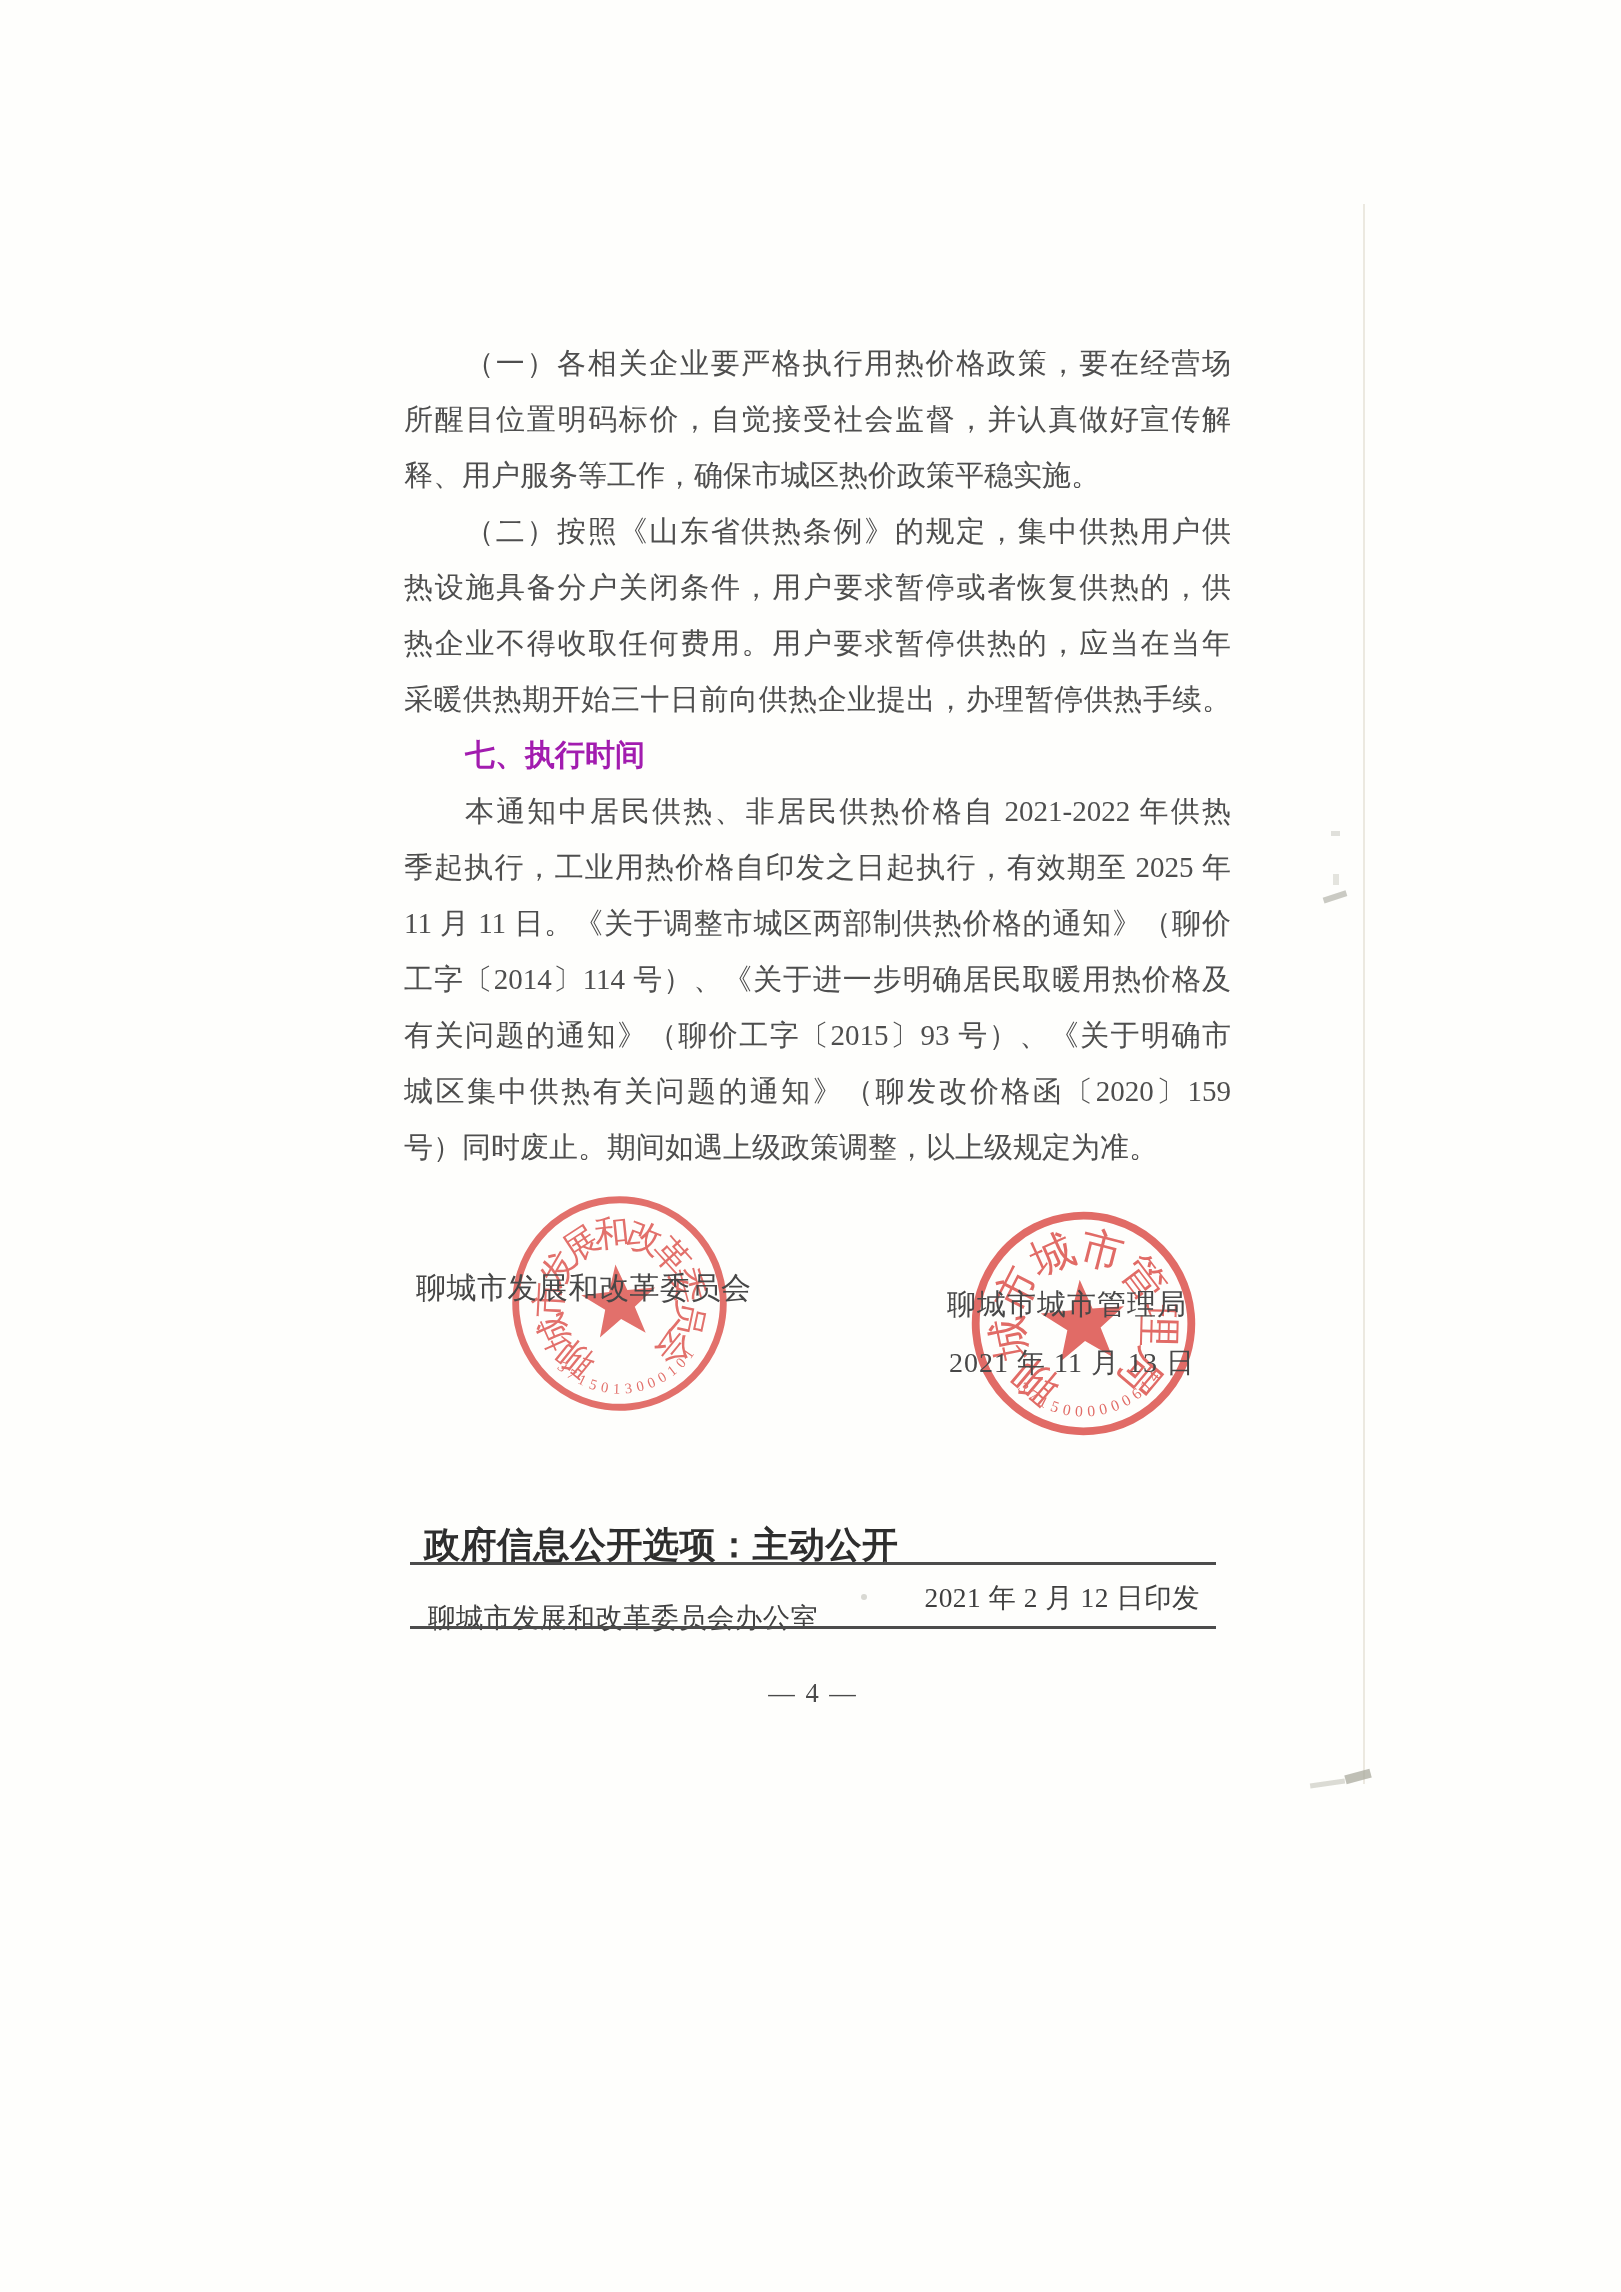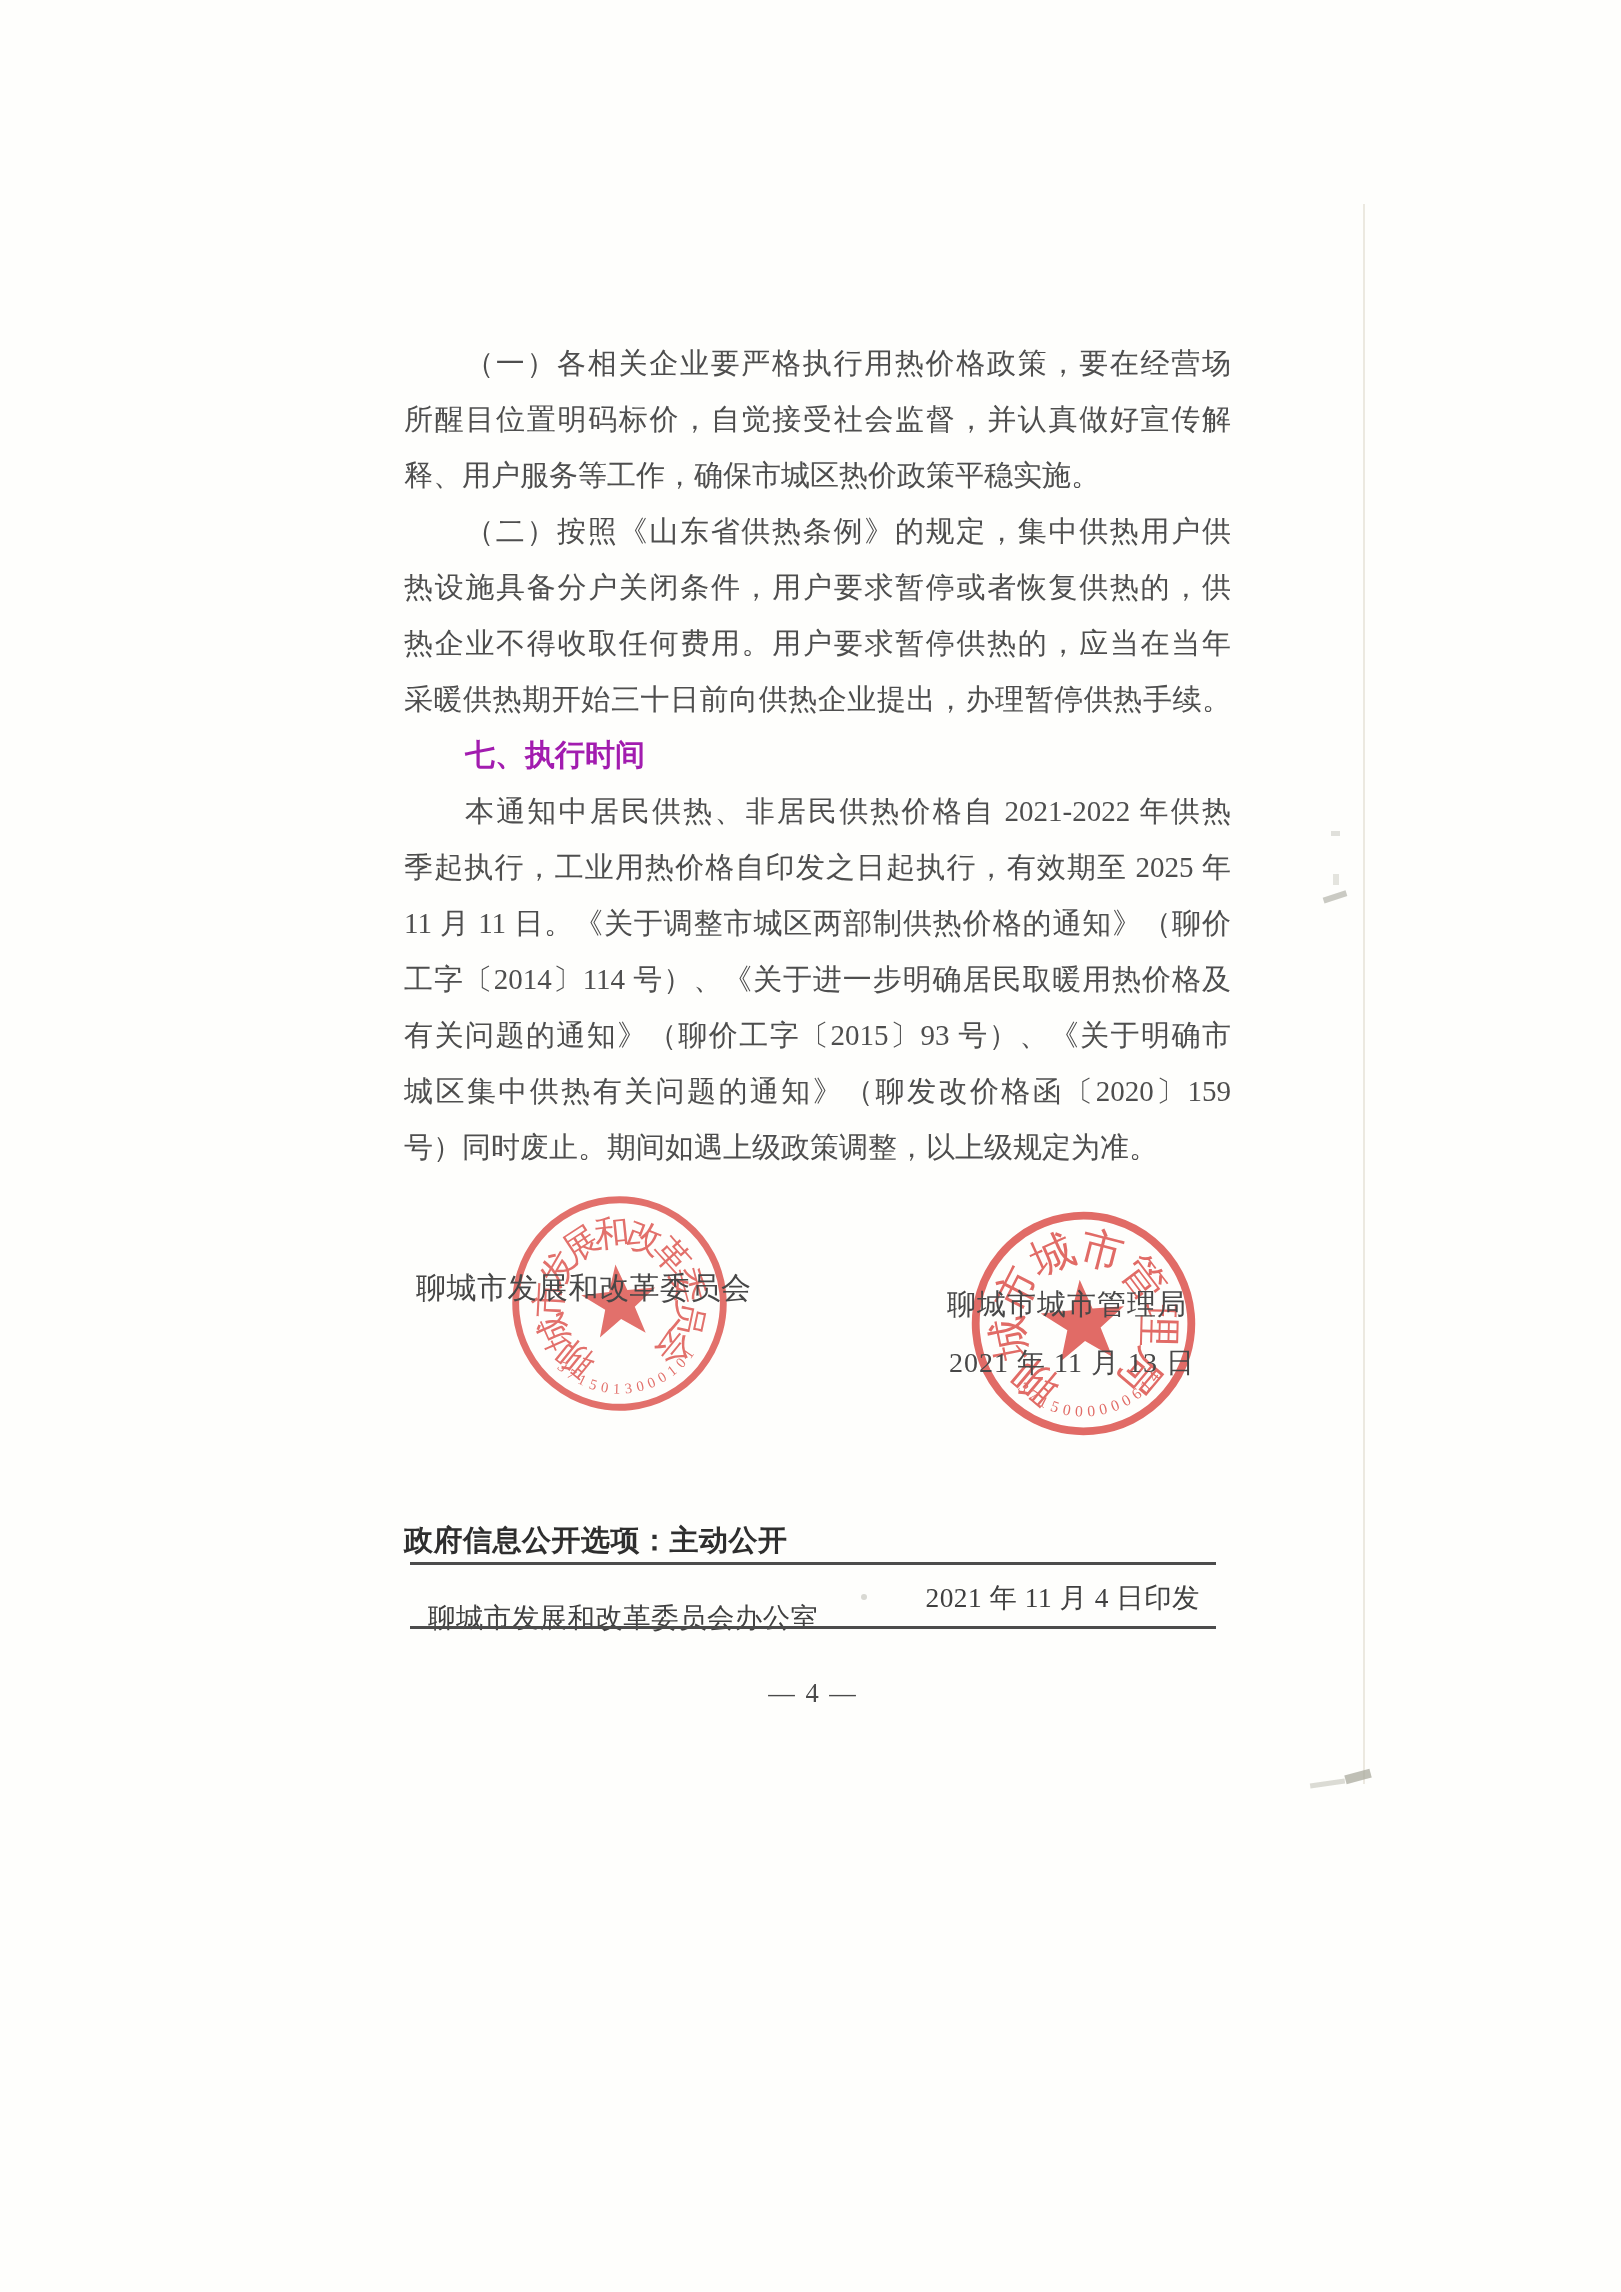--- a/index.html
+++ b/index.html
@@ -17,21 +17,21 @@
   .sig{position:absolute;color:#474747;z-index:3;white-space:nowrap;}
   .sig-left{left:416px;top:1268px;font-size:30px;letter-spacing:0.5px;}
   .sig-right-name{left:947px;top:1285px;font-size:29px;letter-spacing:1px;}
   .sig-right-date{left:949px;top:1344px;font-size:28px;letter-spacing:1px;}
   
   .seal{position:absolute;z-index:2;}
   .seal-left{left:502px;top:1186px;}
   .seal-right{left:961px;top:1201px;}
   .seal text{font-family:"Liberation Serif","DejaVu Serif",serif;}
   
-  .footer-disclosure{position:absolute;left:404px;top:1521px;font-size:29px;color:#2e2e2e;
+  .footer-disclosure{position:absolute;left:424px;top:1521px;font-size:36px;color:#2e2e2e;
       font-family:"Liberation Sans","DejaVu Sans",sans-serif;font-weight:700;letter-spacing:0.5px;}
   .rule{position:absolute;left:410px;width:806px;height:2.9px;background:#4c4c4c;}
   .rule-top{top:1562px;}
   .rule-bottom{top:1626px;}
   .footer-office{position:absolute;left:428px;top:1600px;font-size:27.4px;color:#404040;letter-spacing:0.5px;}
   .footer-printed{position:absolute;left:410px;top:1580px;width:790px;text-align:right;
       font-size:27.4px;color:#404040;letter-spacing:0.5px;}
   .page-number{position:absolute;left:410px;top:1678px;width:806px;text-align:center;
       font-size:26.5px;color:#4a4a4a;letter-spacing:2px;}
   
@@ -134,21 +134,21 @@
     </g>
   </svg>
 
   <div class="sig sig-left">聊城市发展和改革委员会</div>
   <div class="sig sig-right-name">聊城市城市管理局</div>
   <div class="sig sig-right-date">2021 年 11 月 13 日</div>
 
   <div class="footer-disclosure">政府信息公开选项：主动公开</div>
   <div class="rule rule-top"></div>
   <div class="footer-office">聊城市发展和改革委员会办公室</div>
-  <div class="footer-printed">2021 年 11 月 4 日印发</div>
+  <div class="footer-printed">2021 年 2 月 12 日印发</div>
   <div class="rule rule-bottom"></div>
   <div class="page-number">— 4 —</div>
 
   <div class="vline"></div>
   <div class="speck sp1"></div>
   <div class="speck sp2"></div>
   <div class="speck sp3"></div>
   <div class="speck sp4"></div>
   <div class="speck sp5"></div>
   <div class="speck sp6"></div>

